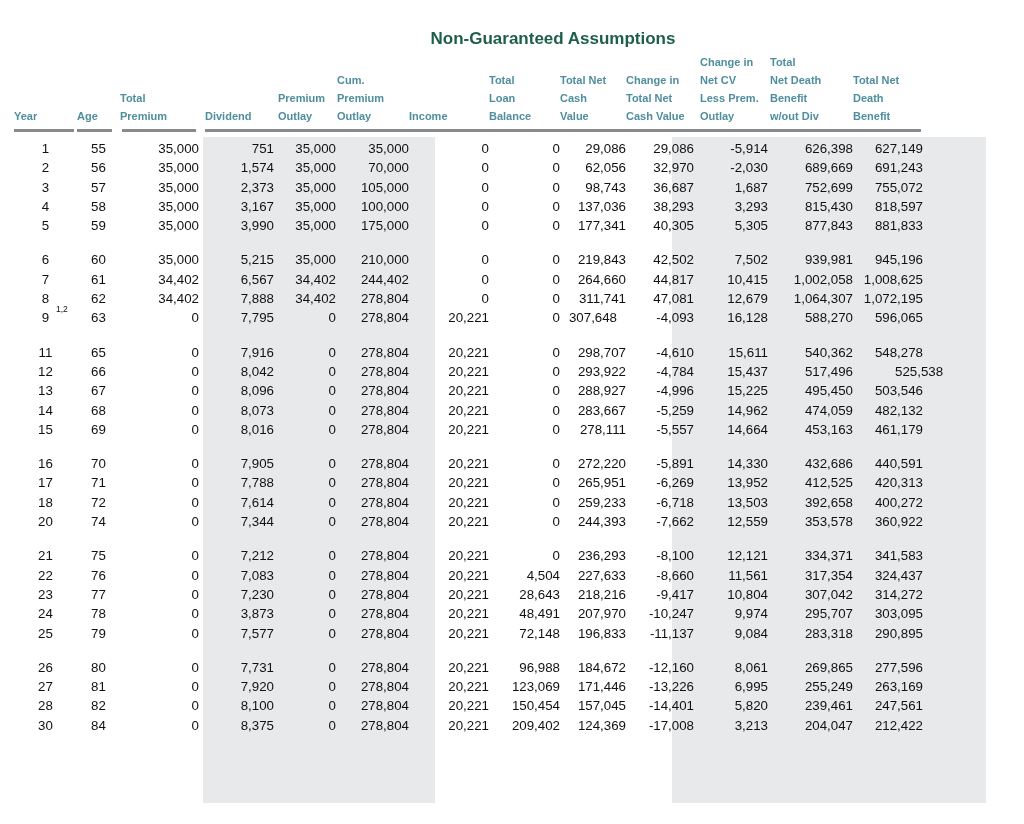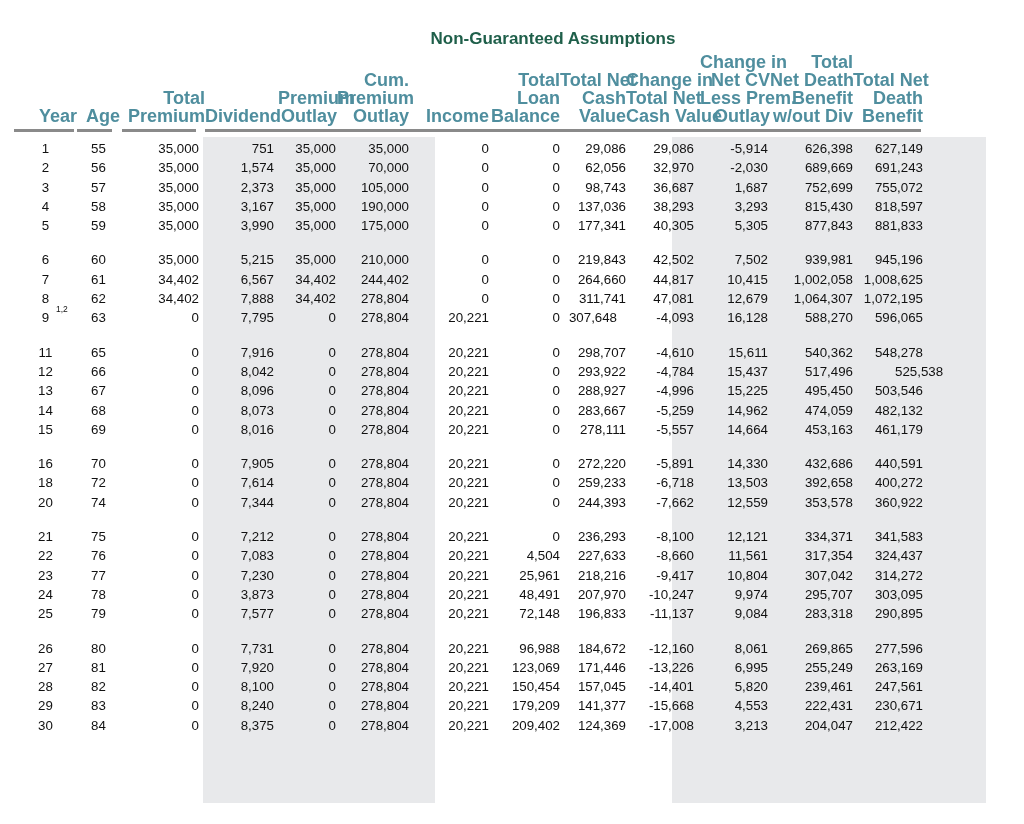--- a/index.html
+++ b/index.html
@@ -4,22 +4,22 @@
 <style>
   html, body { margin: 0; padding: 0; background: #ffffff; }
   body { width: 1024px; height: 824px; position: relative; overflow: hidden;
          font-family: "Liberation Sans", sans-serif; color: #111; }
   .title { position: absolute; top: 29px; left: 0; width: 1024px; text-align: center;
            padding-left: 82px; box-sizing: border-box;
            font-weight: bold; font-size: 17px; color: #1f5f4a; }
   .shade { position: absolute; background: #e8e9eb; }
   table { position: absolute; top: 53px; left: 0; border-collapse: separate; border-spacing: 0;
           table-layout: fixed; font-size: 13.3px; }
-  th { font-weight: bold; color: #4f8e9e; font-size: 18px; line-height: 18px;
-       vertical-align: bottom; text-align: right; padding: 0 0 4px 0; white-space: nowrap; }
+  th { font-weight: bold; color: #4f8e9e; font-size: 11px; line-height: 18px;
+       vertical-align: bottom; text-align: left; padding: 0 0 4px 0; white-space: nowrap; }
   th .rule { display:block; height: 3px; background: #8a8a8a; margin-top: 4px; }
   td { text-align: right; height: 19.3px; line-height: 19.3px; padding: 0; white-space: nowrap; }
   td.year { text-align: center; position: relative; }
   td.year sup { position: absolute; font-size: 8.5px; top: -5px; left: 42px; line-height: 12px; }
   tr.gap td { height: 15px; }
   .hdr-first td { padding-top: 3px; }
 </style>
 </head>
 <body>
 
@@ -183,21 +183,21 @@
         <td style="padding-right: 2px;">1,687</td>
         <td style="padding-right: 0px;">752,699</td>
         <td style="padding-right: 0px;">755,072</td>
       </tr>
       <tr>
         <td class="year"><span>4</span></td>
         <td style="text-align: center;">58</td>
         <td style="padding-right: 6px;">35,000</td>
         <td style="padding-right: 4px;">3,167</td>
         <td style="padding-right: 1px;">35,000</td>
-        <td style="padding-right: 0px;">190,000</td>
+        <td style="padding-right: 0px;">100,000</td>
         <td style="padding-right: 0px;">0</td>
         <td style="padding-right: 0px;">0</td>
         <td style="padding-right: 0px;">137,036</td>
         <td style="padding-right: 6px;">38,293</td>
         <td style="padding-right: 2px;">3,293</td>
         <td style="padding-right: 0px;">815,430</td>
         <td style="padding-right: 0px;">818,597</td>
       </tr>
       <tr>
         <td class="year"><span>5</span></td>
@@ -367,20 +367,35 @@
         <td style="padding-right: 0px;">278,804</td>
         <td style="padding-right: 0px;">20,221</td>
         <td style="padding-right: 0px;">0</td>
         <td style="padding-right: 0px;">272,220</td>
         <td style="padding-right: 6px;">-5,891</td>
         <td style="padding-right: 2px;">14,330</td>
         <td style="padding-right: 0px;">432,686</td>
         <td style="padding-right: 0px;">440,591</td>
       </tr>
       <tr>
+        <td class="year"><span>17</span></td>
+        <td style="text-align: center;">71</td>
+        <td style="padding-right: 6px;">0</td>
+        <td style="padding-right: 4px;">7,788</td>
+        <td style="padding-right: 1px;">0</td>
+        <td style="padding-right: 0px;">278,804</td>
+        <td style="padding-right: 0px;">20,221</td>
+        <td style="padding-right: 0px;">0</td>
+        <td style="padding-right: 0px;">265,951</td>
+        <td style="padding-right: 6px;">-6,269</td>
+        <td style="padding-right: 2px;">13,952</td>
+        <td style="padding-right: 0px;">412,525</td>
+        <td style="padding-right: 0px;">420,313</td>
+      </tr>
+      <tr>
         <td class="year"><span>18</span></td>
         <td style="text-align: center;">72</td>
         <td style="padding-right: 6px;">0</td>
         <td style="padding-right: 4px;">7,614</td>
         <td style="padding-right: 1px;">0</td>
         <td style="padding-right: 0px;">278,804</td>
         <td style="padding-right: 0px;">20,221</td>
         <td style="padding-right: 0px;">0</td>
         <td style="padding-right: 0px;">259,233</td>
         <td style="padding-right: 6px;">-6,718</td>
@@ -437,21 +452,21 @@
         <td style="padding-right: 0px;">324,437</td>
       </tr>
       <tr>
         <td class="year"><span>23</span></td>
         <td style="text-align: center;">77</td>
         <td style="padding-right: 6px;">0</td>
         <td style="padding-right: 4px;">7,230</td>
         <td style="padding-right: 1px;">0</td>
         <td style="padding-right: 0px;">278,804</td>
         <td style="padding-right: 0px;">20,221</td>
-        <td style="padding-right: 0px;">25,961</td>
+        <td style="padding-right: 0px;">28,643</td>
         <td style="padding-right: 0px;">218,216</td>
         <td style="padding-right: 6px;">-9,417</td>
         <td style="padding-right: 2px;">10,804</td>
         <td style="padding-right: 0px;">307,042</td>
         <td style="padding-right: 0px;">314,272</td>
       </tr>
       <tr>
         <td class="year"><span>24</span></td>
         <td style="text-align: center;">78</td>
         <td style="padding-right: 6px;">0</td>
@@ -523,35 +538,20 @@
         <td style="padding-right: 0px;">278,804</td>
         <td style="padding-right: 0px;">20,221</td>
         <td style="padding-right: 0px; text-align: right;">150,454</td>
         <td style="padding-right: 0px;">157,045</td>
         <td style="padding-right: 6px;">-14,401</td>
         <td style="padding-right: 2px;">5,820</td>
         <td style="padding-right: 0px;">239,461</td>
         <td style="padding-right: 0px;">247,561</td>
       </tr>
       <tr>
-        <td class="year"><span>29</span></td>
-        <td style="text-align: center;">83</td>
-        <td style="padding-right: 6px;">0</td>
-        <td style="padding-right: 4px;">8,240</td>
-        <td style="padding-right: 1px;">0</td>
-        <td style="padding-right: 0px;">278,804</td>
-        <td style="padding-right: 0px;">20,221</td>
-        <td style="padding-right: 0px;">179,209</td>
-        <td style="padding-right: 0px;">141,377</td>
-        <td style="padding-right: 6px;">-15,668</td>
-        <td style="padding-right: 2px;">4,553</td>
-        <td style="padding-right: 0px;">222,431</td>
-        <td style="padding-right: 0px;">230,671</td>
-      </tr>
-      <tr>
         <td class="year"><span>30</span></td>
         <td style="text-align: center;">84</td>
         <td style="padding-right: 6px;">0</td>
         <td style="padding-right: 4px;">8,375</td>
         <td style="padding-right: 1px;">0</td>
         <td style="padding-right: 0px;">278,804</td>
         <td style="padding-right: 0px;">20,221</td>
         <td style="padding-right: 0px;">209,402</td>
         <td style="padding-right: 0px;">124,369</td>
         <td style="padding-right: 6px;">-17,008</td>

